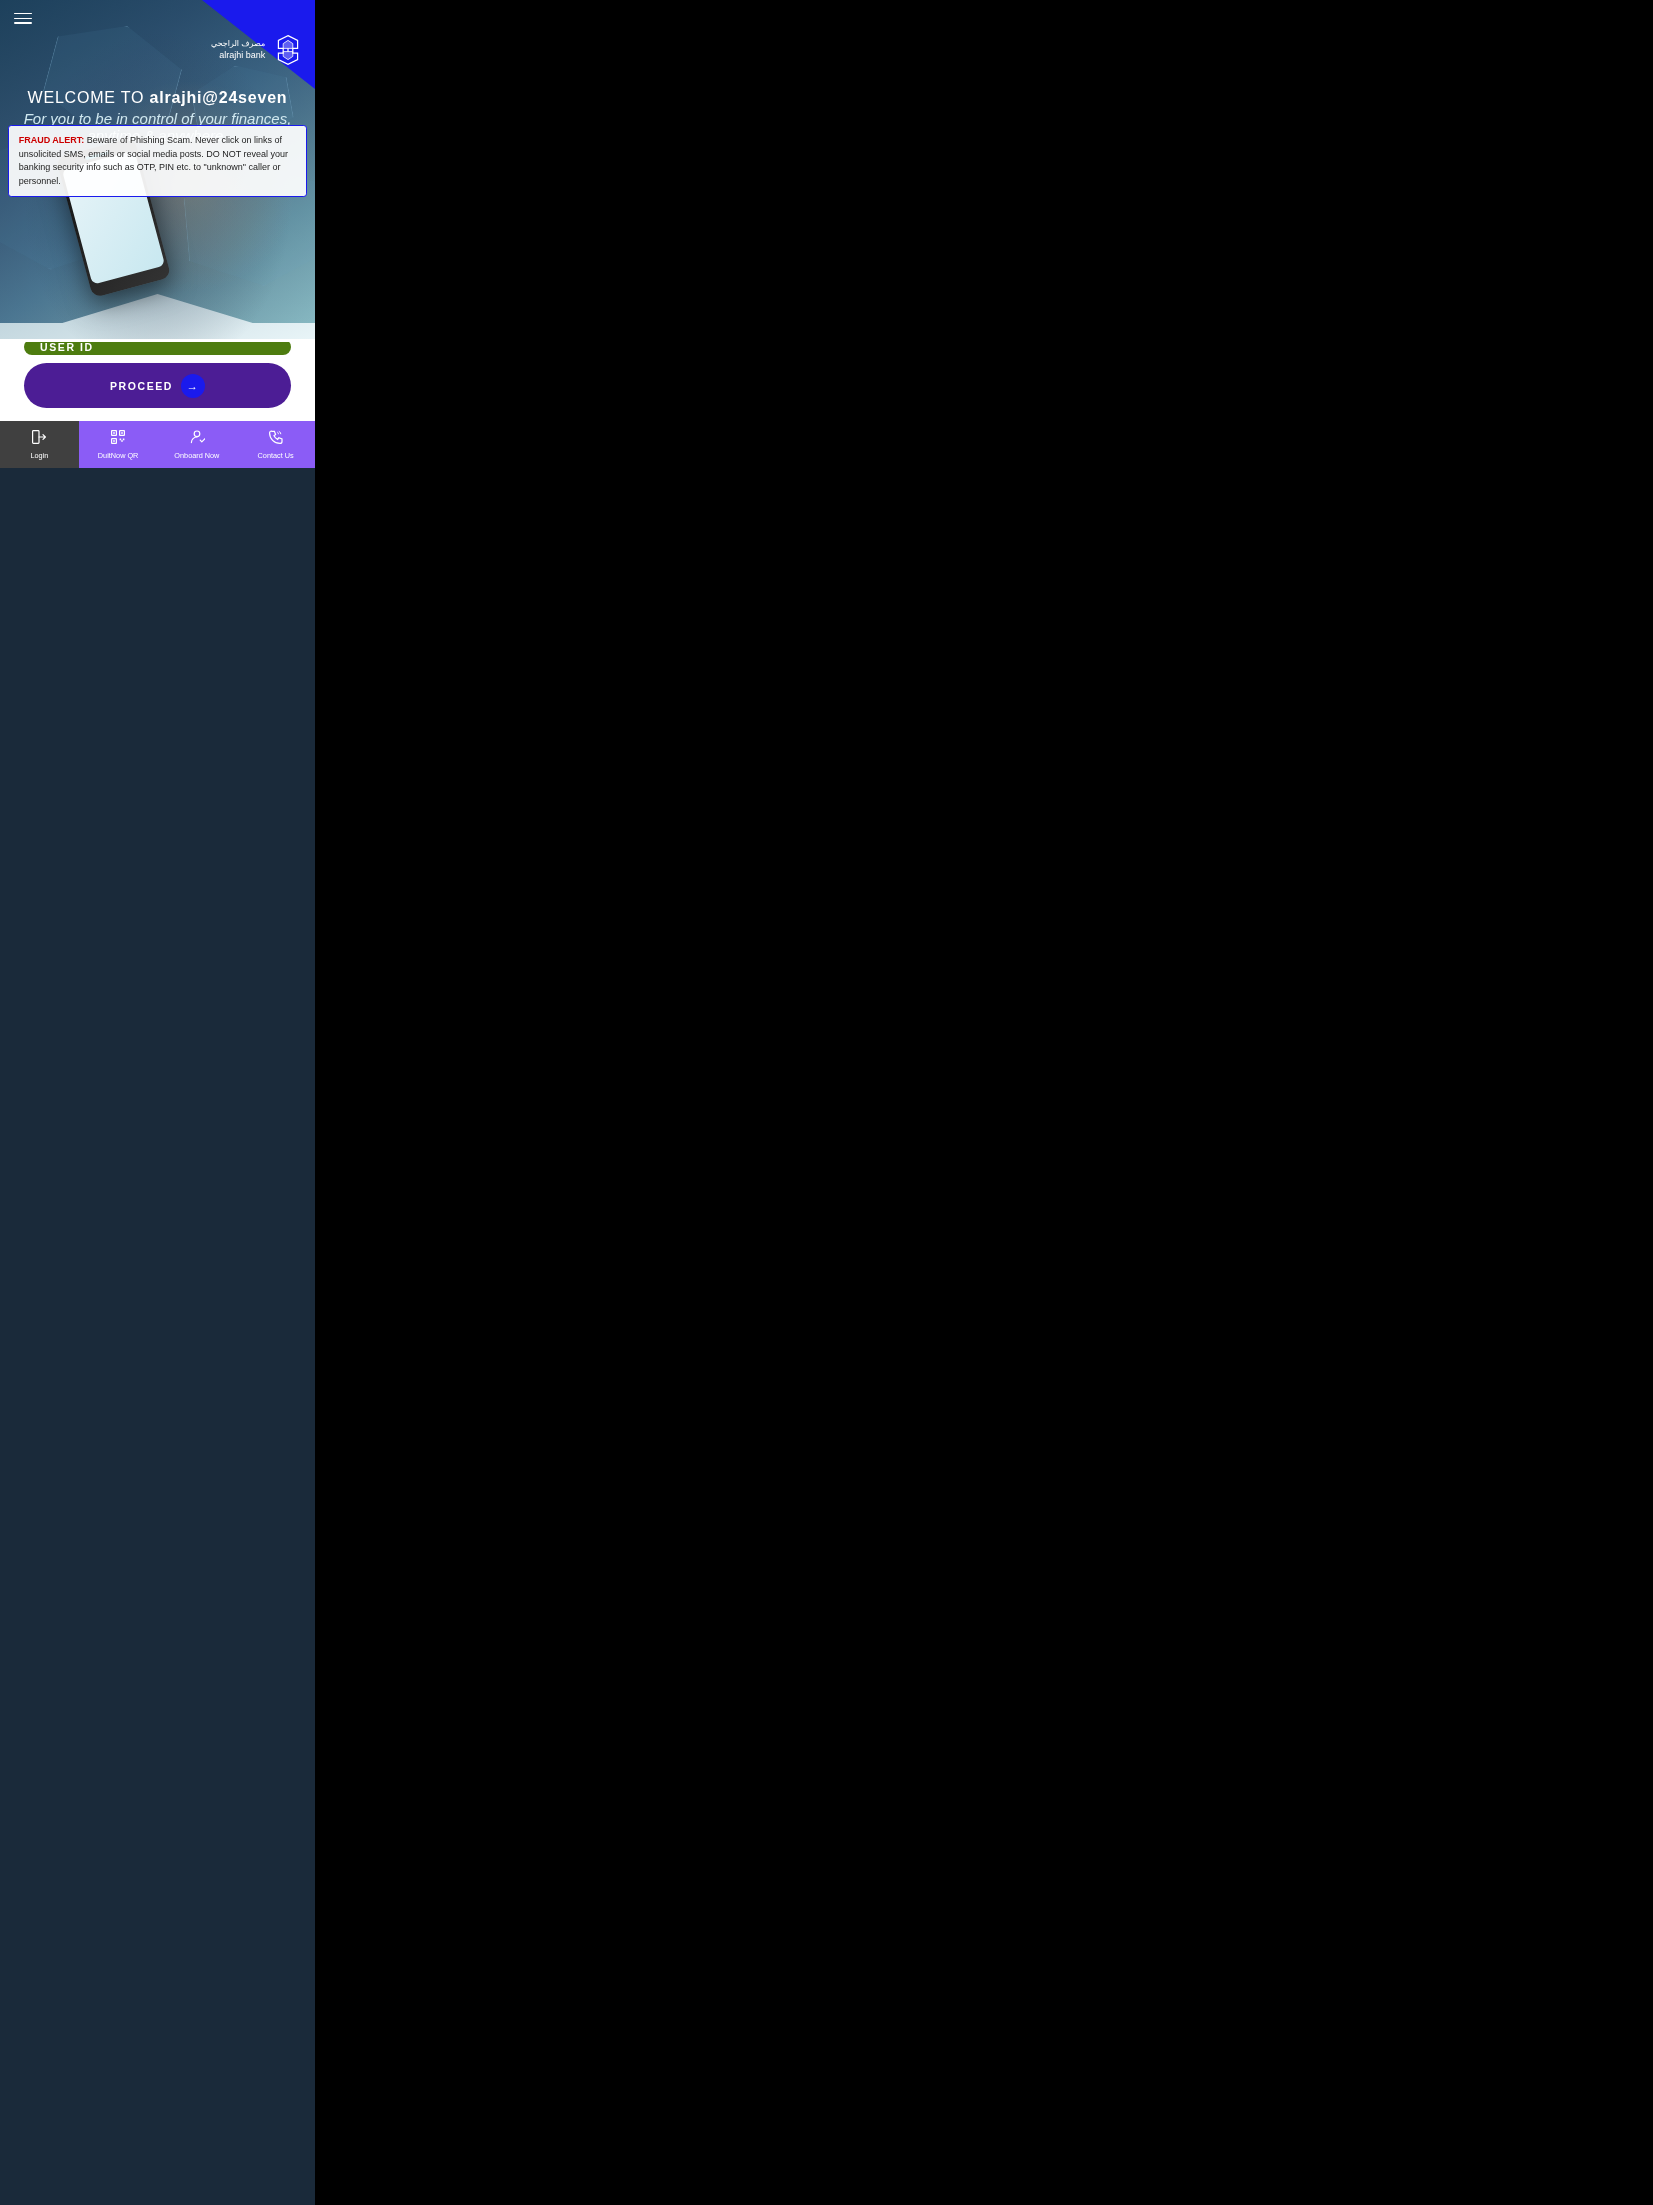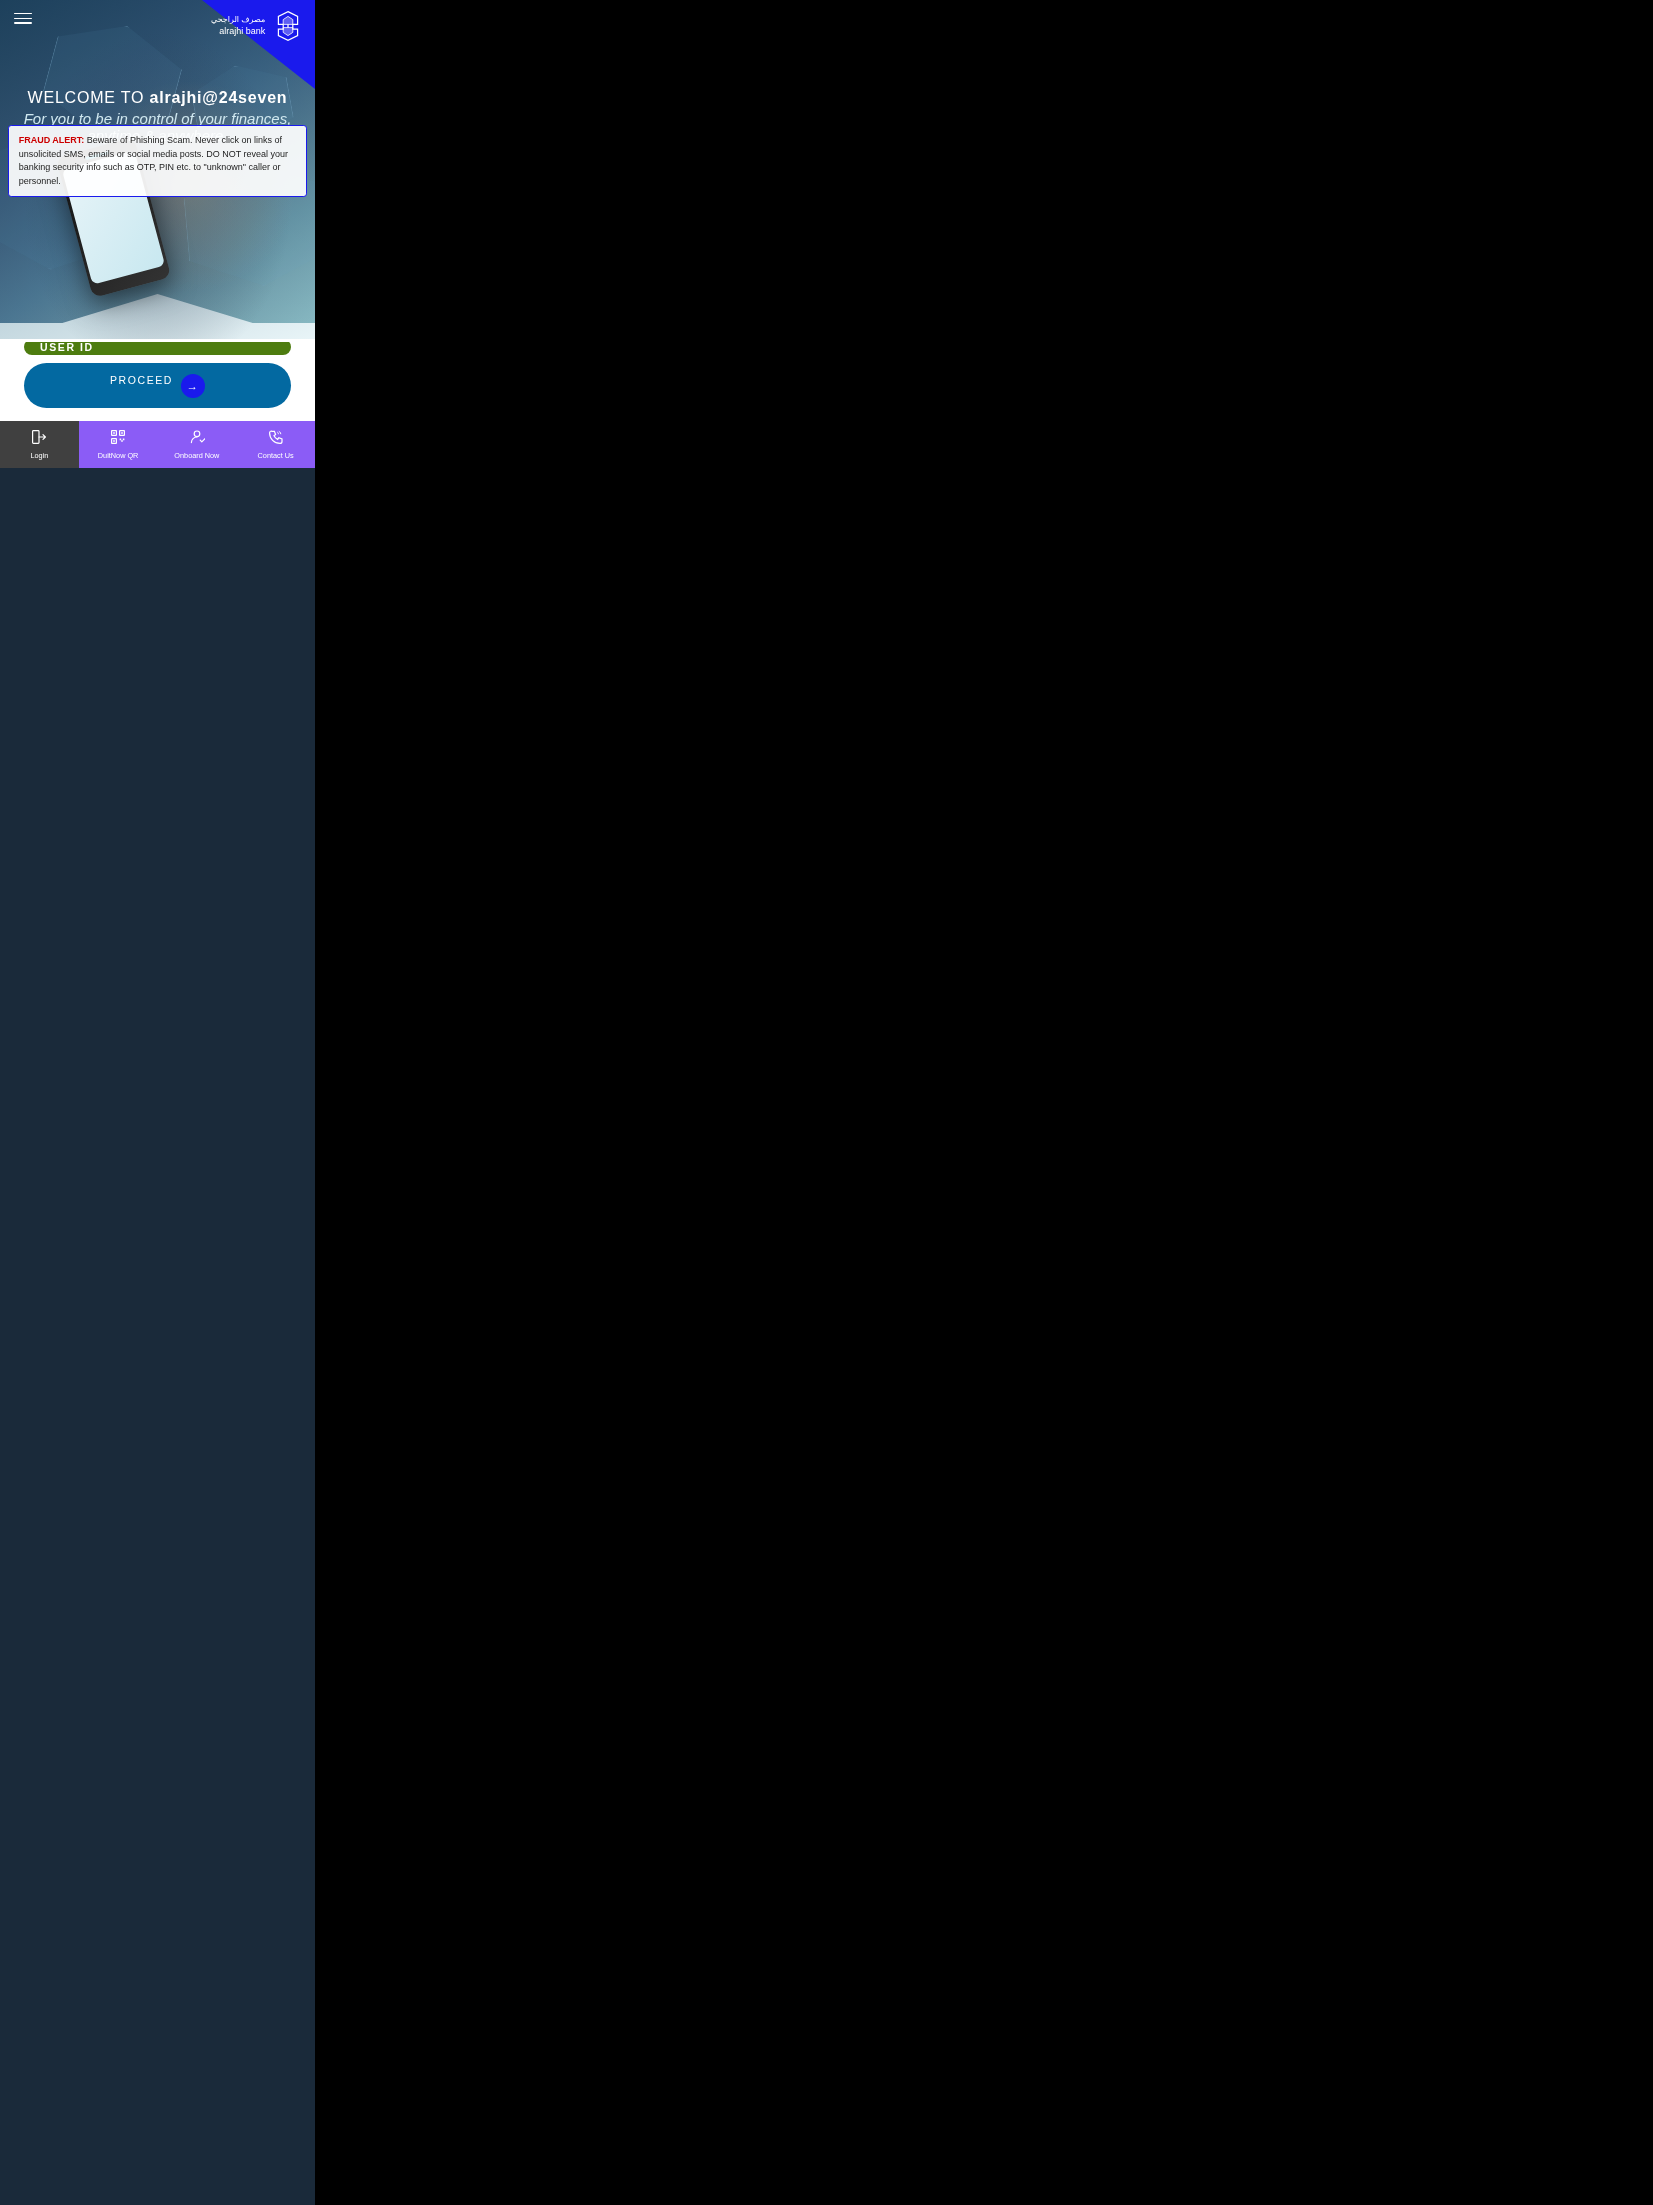--- a/index.html
+++ b/index.html
@@ -35,20 +35,21 @@
       width: 18px;
       height: 1.6px;
       background: #fff;
       border-radius: 1.6px;
     }
 
     .logo-area {
       display: flex;
       align-items: center;
       gap: 6.5px;
+      margin-top: 24px;
     }
     .logo-text {
       text-align: right;
       color: #fff;
       font-size: 9px;
       line-height: 1.4;
     }
     .logo-text .arabic {
       font-size: 8px;
     }
@@ -166,28 +167,28 @@
       text-align: left;
       border: none;
       border-radius: 24px;
       cursor: pointer;
       margin-bottom: 8px;
     }
 
     
     .proceed-btn {
       display: flex;
-      align-items: flex-start;
+      align-items: center;
       justify-content: center;
       width: 100%;
       padding: 10.5px 16px;
-      background: #0369a1;
+      background: #4c1d95;
       color: #fff;
       font-size: 10.5px;
-      font-weight: 400;
+      font-weight: 700;
       letter-spacing: 1.6px;
       border: none;
       border-radius: 24px;
       cursor: pointer;
       position: relative;
       gap: 8px;
     }
     .proceed-arrow {
       width: 24px;
       height: 24px;

